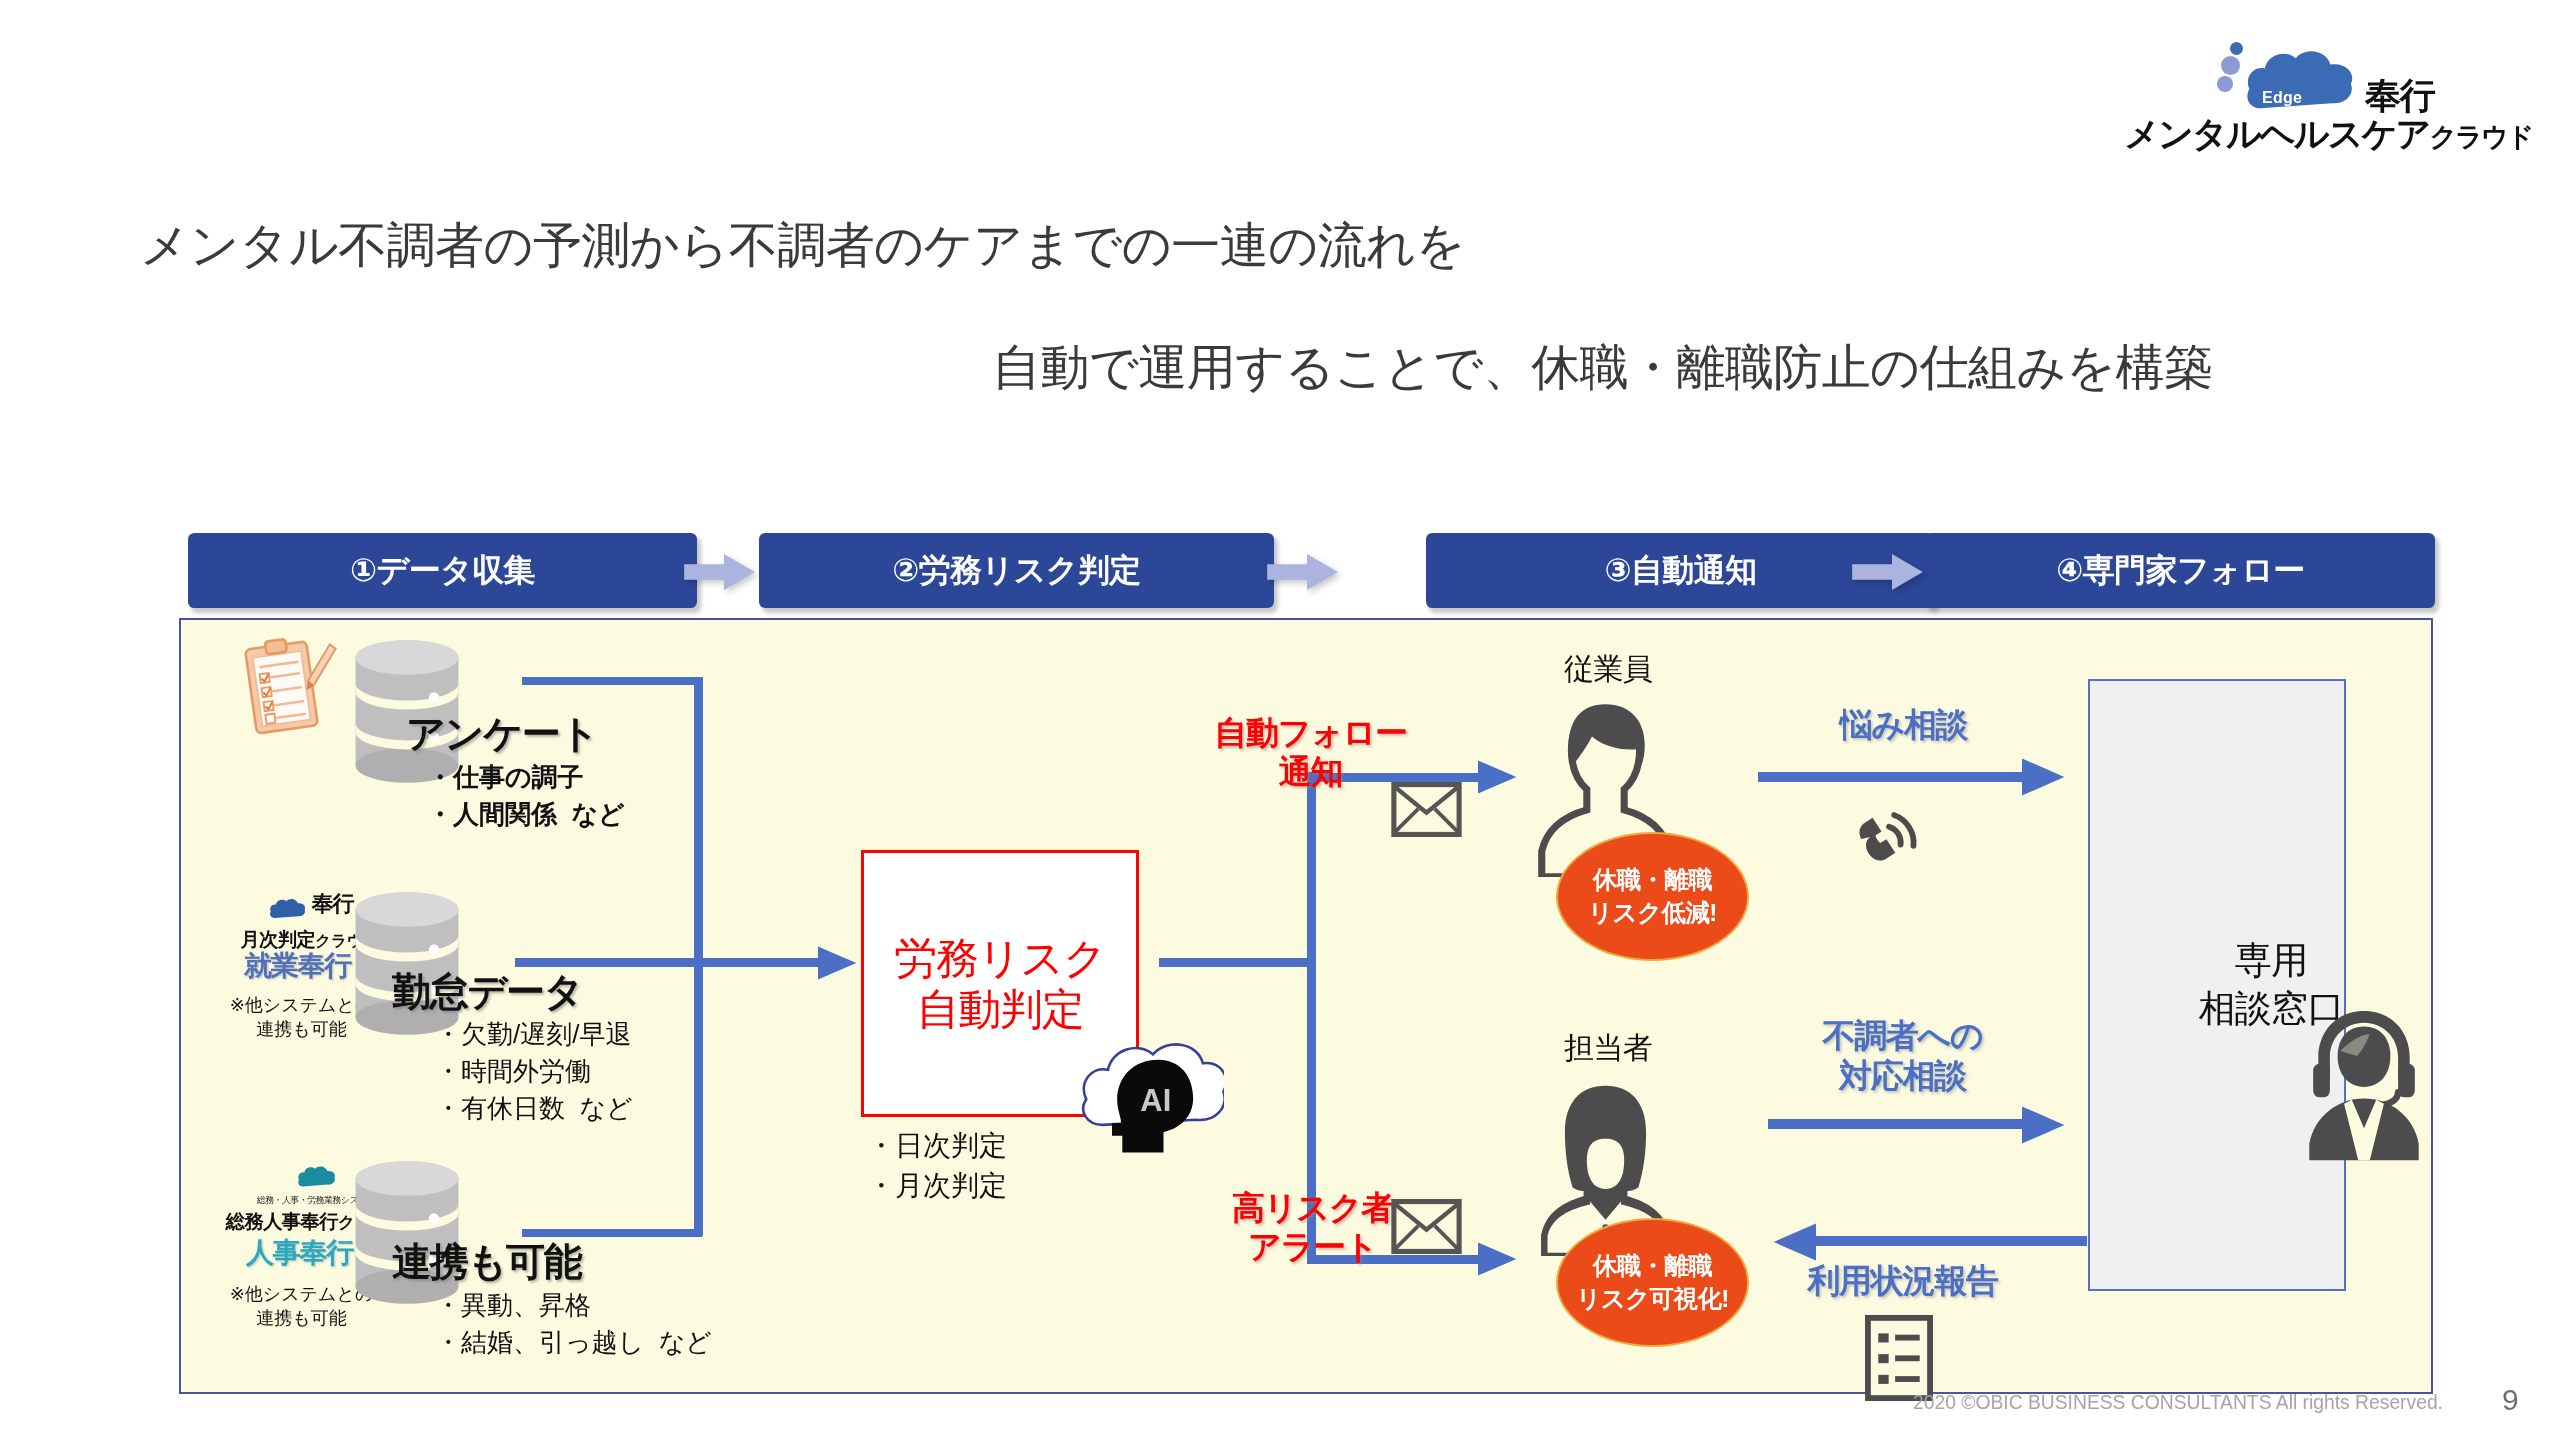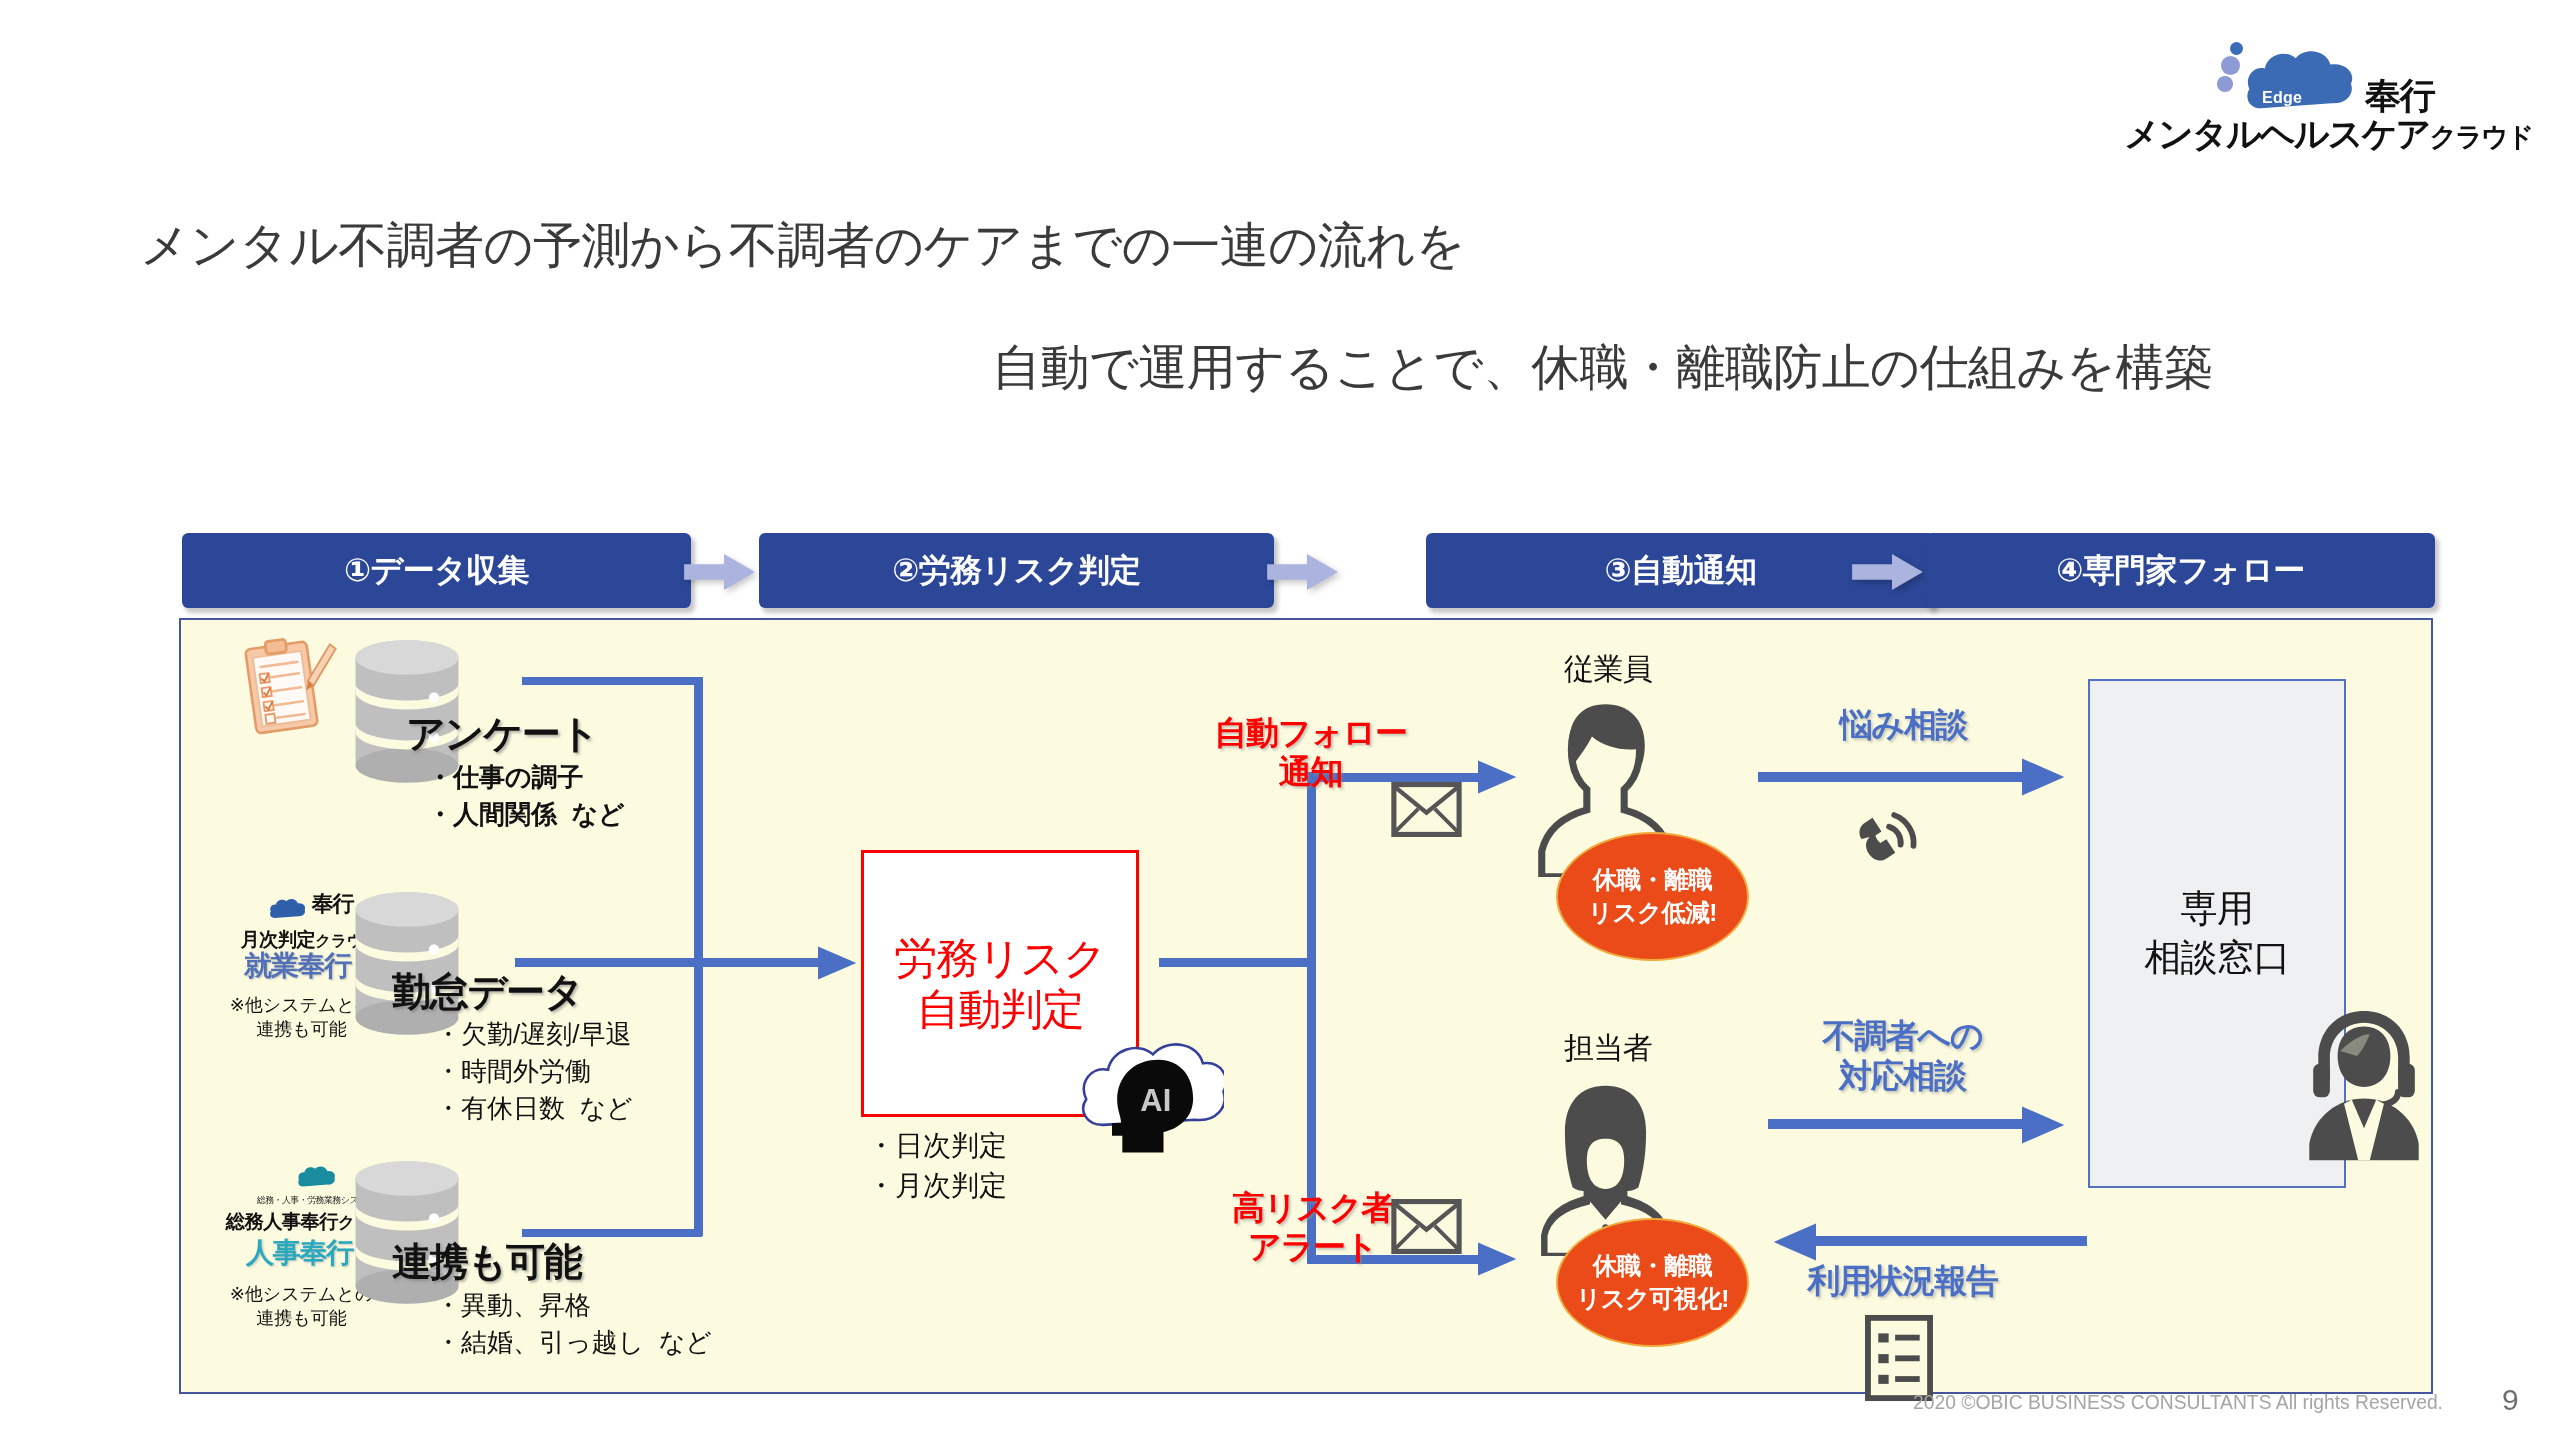--- a/index.html
+++ b/index.html
@@ -44,21 +44,21 @@
   .dot{position:absolute;border-radius:50%;background:#3B6BB5;}
 
   
   .phead{
     position:absolute;top:533px;height:75px;
     background:#2C4798;border-radius:6.4px;
     box-shadow:3.9px 4.5px 4.5px rgba(0,0,0,.22);
     color:#fff;font-size:32px;font-weight:bold;letter-spacing:-0.6px;
     display:flex;align-items:center;justify-content:center;
   }
-  .ph1{left:182px;width:509px;}
+  .ph1{left:188px;width:509px;}
   .ph2{left:759px;width:515px;}
   .ph3{left:1426px;width:509px;}
   .ph4{left:1926px;width:509px;}
   .chev{
     position:absolute;top:554px;width:71px;height:36px;
     filter:drop-shadow(3.2px 3.9px 3.2px rgba(0,0,0,.22));
   }
   .c1{left:684px;} .c2{left:1267px;} .c3{left:1852px;}
 
   
@@ -130,23 +130,23 @@
   .badge{
     position:absolute;width:193px;height:129px;border-radius:50%;
     background:#EA4B19;border:2.6px solid #F0A93C;
     display:flex;align-items:center;justify-content:center;
     color:#fff;font-size:24.5px;font-weight:bold;line-height:1.32;text-align:center;
     letter-spacing:-0.6px;box-sizing:border-box;
   }
 
   
   .ctrbox{
-    position:absolute;left:2088px;top:679px;width:258px;height:509px;
+    position:absolute;left:2088px;top:679px;width:258px;height:612px;
     background:#EFF0F2;border:2.6px solid #5470C4;box-sizing:border-box;
-    display:flex;align-items:center;justify-content:center;
+    display:flex;align-items:center;justify-content:flex-end;
   }
   .ctrbox span{font-size:37px;color:#111;line-height:1.3;text-align:center;letter-spacing:-0.6px;}
 
   
   .ico{position:absolute;}
 
   
   .foot{
     position:absolute;left:1913px;top:1392px;
     font-size:19.3px;color:#A5A5A5;white-space:nowrap;

